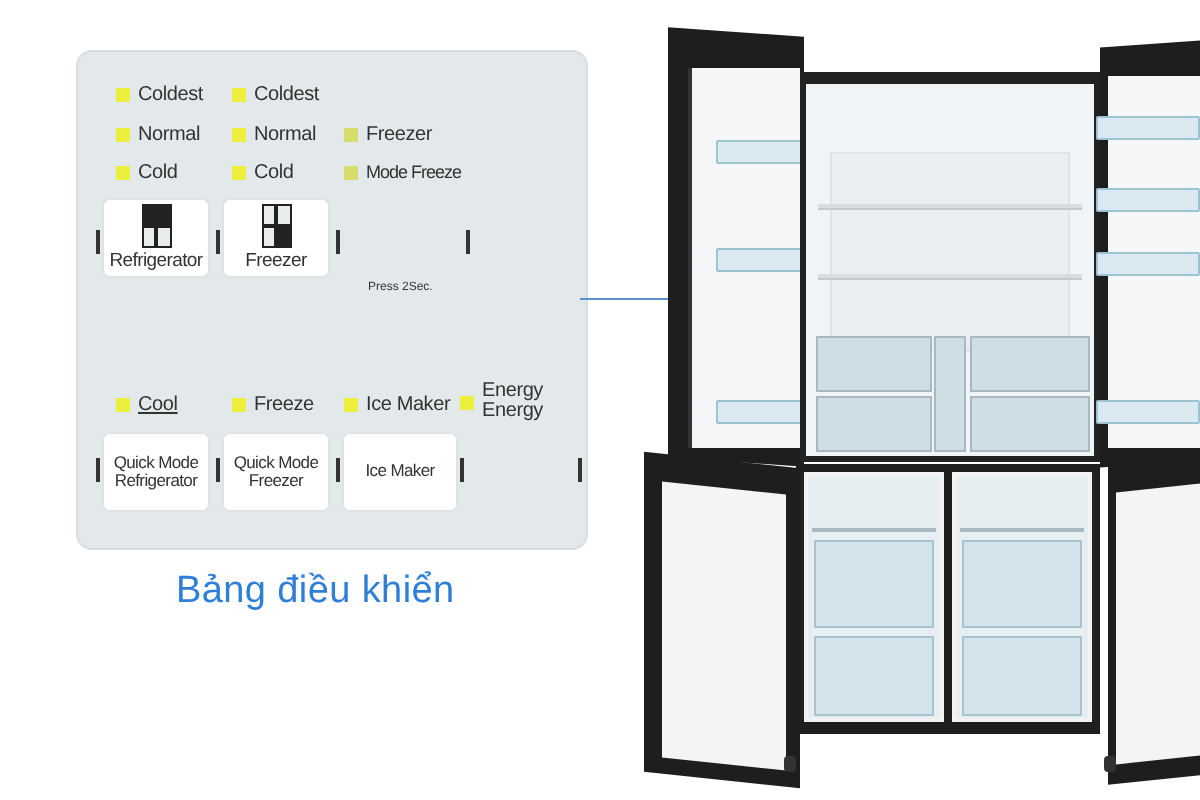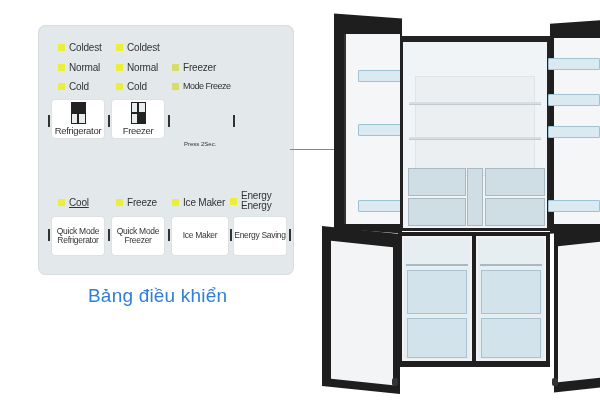--- a/index.html
+++ b/index.html
@@ -146,23 +146,20 @@
   <div class="tick" style="left:70px;top:204px;height:12px;"></div>
   <div class="btn" style="left:74px;top:192px;width:52px;height:38px;font-size:8.5px;">
     <span>Quick Mode</span>
     <span>Freezer</span>
   </div>
   <div class="tick" style="left:130px;top:204px;height:12px;"></div>
   <div class="btn" style="left:134px;top:192px;width:56px;height:38px;font-size:8.5px;">
     <span>Ice Maker</span>
   </div>
   <div class="tick" style="left:192px;top:204px;height:12px;"></div>
-  <div class="btn" style="left:196px;top:192px;width:52px;height:38px;font-size:8.5px;">
-    <span>Energy Saving</span>
-  </div>
   <div class="tick" style="left:251px;top:204px;height:12px;"></div>
 </div>
 
 <div class="caption">Bảng điều khiển</div>
 <div class="pointer-line"></div>
 
 <div class="fridge">
   <div class="door-l"></div>
   <div class="door-l-inner"></div>
   <div class="bin" style="left:36px;top:62px;width:46px;"></div>

